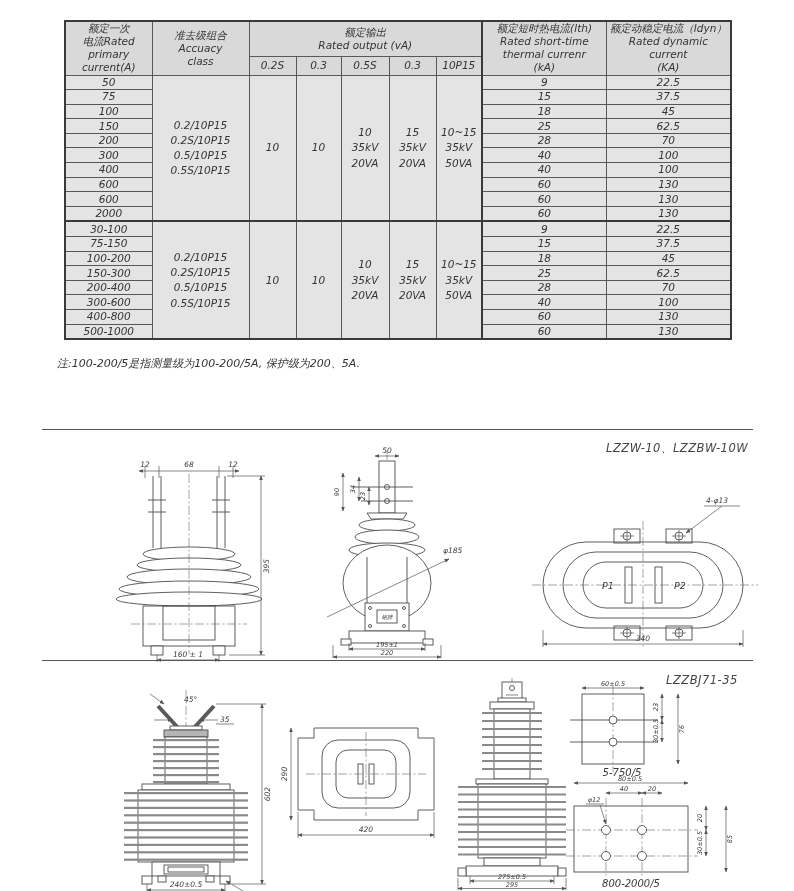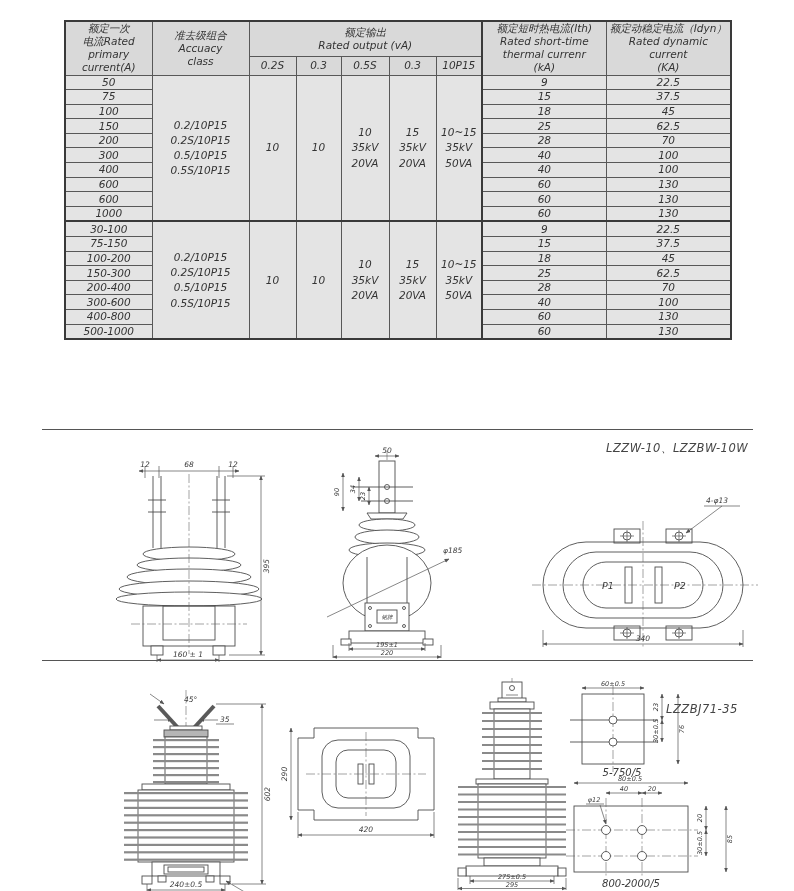--- a/index.html
+++ b/index.html
@@ -141,21 +141,21 @@
           <td class="c-cur">600</td>
           <td class="c-ith">60</td>
           <td class="c-idyn">130</td>
         </tr>
         <tr>
           <td class="c-cur">600</td>
           <td class="c-ith">60</td>
           <td class="c-idyn">130</td>
         </tr>
         <tr>
-          <td class="c-cur">1000</td>
+          <td class="c-cur">2000</td>
           <td class="c-ith">60</td>
           <td class="c-idyn">130</td>
         </tr>
         <tr>
           <td class="c-cur sep">30-100</td>
           <td rowspan="8" class="c-acc sep">0.2/10P15
 0.2S/10P15
 0.5/10P15
 0.5S/10P15</td>
           <td rowspan="8" class="c-out sep">10</td>
@@ -203,20 +203,21 @@
           <td class="c-idyn">130</td>
         </tr>
         <tr>
           <td class="c-cur">500-1000</td>
           <td class="c-ith">60</td>
           <td class="c-idyn">130</td>
         </tr>
       </tbody>
   </table>
 
+  <div class="note" style="top:356px">注:100-200/5是指测量级为100-200/5A, 保护级为200、5A.</div>
 
   <div class="rule" style="top:429px"></div>
 
   <div class="dwg-label" style="left:606px;top:441px">LZZW-10、LZZBW-10W</div>
 
   <svg style="left:95px;top:458px" width="185" height="205" viewBox="0 0 185 205">
     <g class="dim">
       <line x1="50" y1="8" x2="50" y2="20"></line>
         <line x1="64" y1="8" x2="64" y2="20"></line>
       <line x1="124" y1="8" x2="124" y2="20"></line>
@@ -364,21 +365,21 @@
     <text class="t7" x="178" y="16">4-φ13</text>
     <g class="dim">
       <line x1="15" y1="143" x2="15" y2="160"></line>
         <line x1="215" y1="143" x2="215" y2="160"></line>
       <line x1="15" y1="157" x2="215" y2="157" marker-start="url(#ar)" marker-end="url(#ar)"></line>
     </g>
     <text class="t7" x="115" y="154" text-anchor="middle">340</text>
   </svg>
 
   <div class="rule" style="top:660px"></div>
-  <div class="dwg-label" style="left:666px;top:702px">LZZBJ71-35</div>
+  <div class="dwg-label" style="left:666px;top:673px">LZZBJ71-35</div>
 
   <svg style="left:92px;top:686px" width="196" height="212" viewBox="0 0 196 212">
     <line class="cl" x1="94" y1="4" x2="94" y2="188"></line>
     <g>
       <line x1="88" y1="44" x2="66" y2="20" stroke="#5a5a5a" stroke-width="4"></line>
       <line x1="100" y1="44" x2="122" y2="20" stroke="#5a5a5a" stroke-width="4"></line>
       <line class="dim" x1="58" y1="8" x2="72" y2="18" marker-end="url(#ar)"></line>
     </g>
     <text class="t7" x="92" y="16">45°</text>
     <g class="dim">

